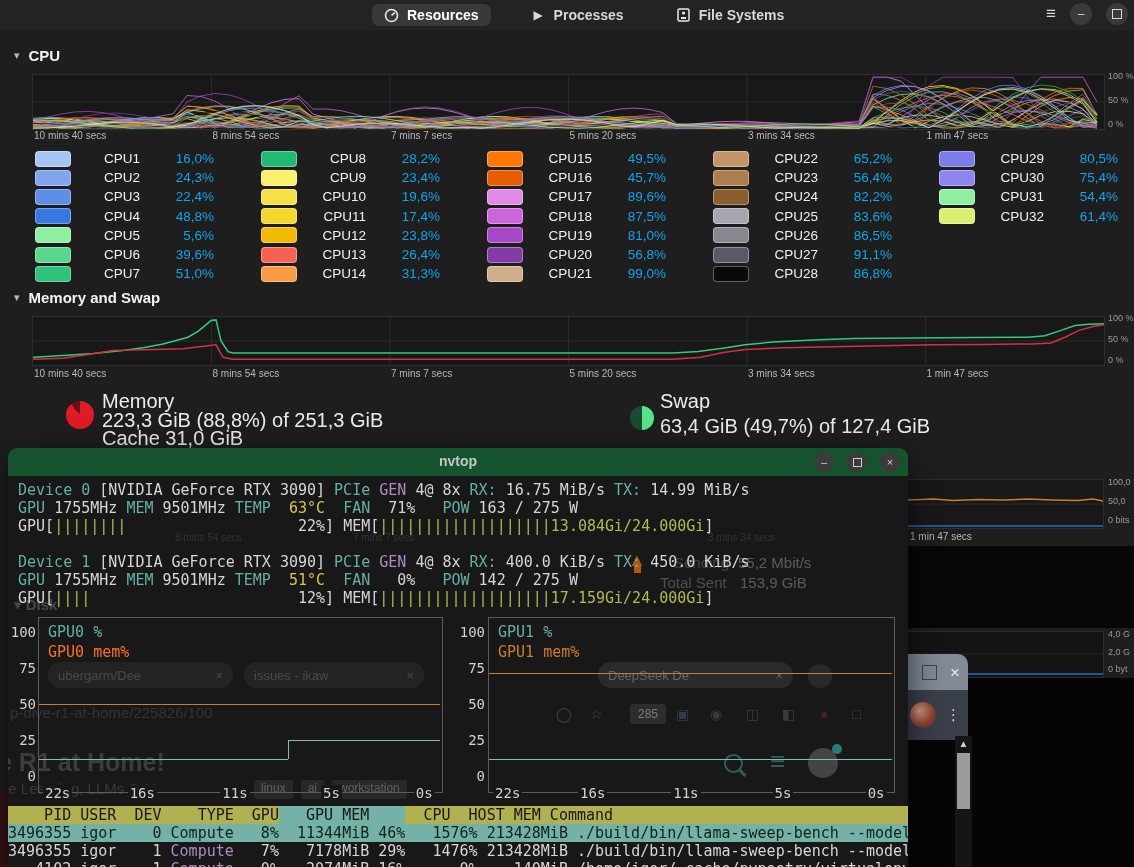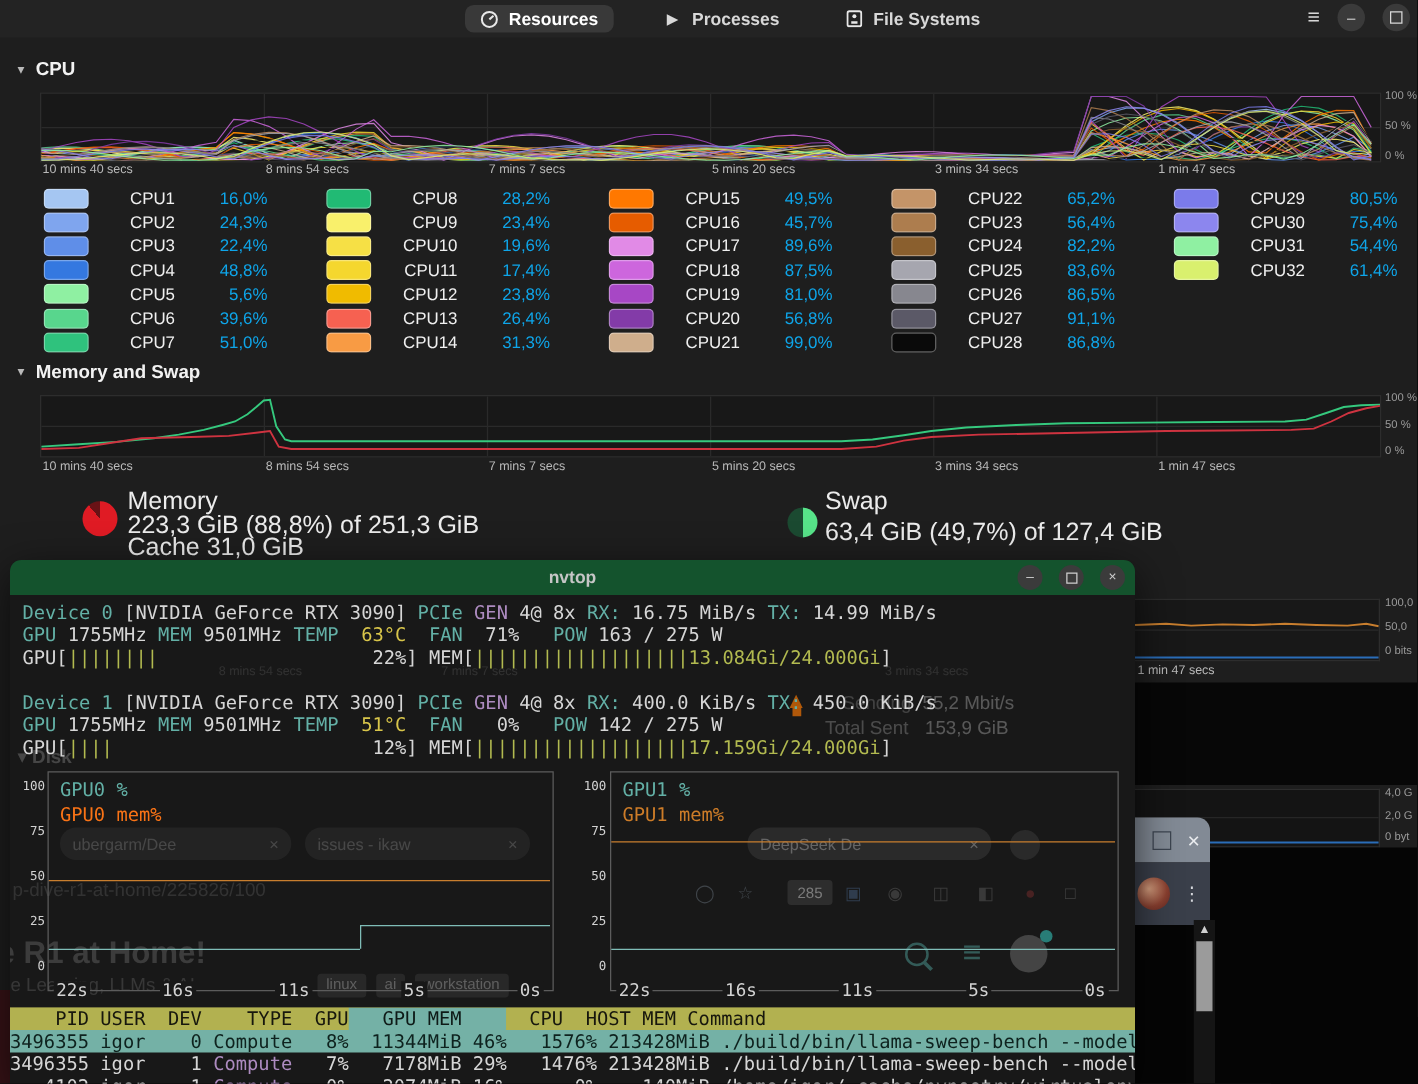--- a/index.html
+++ b/index.html
@@ -56,21 +56,21 @@
   #nv-btns{position:absolute;right:8px;top:4px;display:flex;gap:13px;}
   .nv-cbtn{width:20px;height:20px;border-radius:50%;background:#3b3b3b;display:flex;align-items:center;justify-content:center;
            color:#cfcfcf;font-size:11px;}
   #term{position:absolute;left:10px;top:33px;margin:0;font-family:"DejaVu Sans Mono",monospace;
         font-size:15px;line-height:18px;white-space:pre;}
   .term-t{color:#63b0a6}.term-w{color:#d6d6d6}.term-p{color:#ad8bc0}.term-y{color:#d8c54a}
   .term-g{color:#b2ba50}.term-y2{color:#b2ba50}
   
   .panel{position:absolute;top:169px;height:176px;border:1px solid #5c5c5c;box-sizing:border-box;}
   .p-legend{position:absolute;left:9px;font-family:"DejaVu Sans Mono",monospace;font-size:15px;}
-  .p-ytick{position:absolute;font-family:"DejaVu Sans Mono",monospace;font-size:10px;color:#d2d2d2;width:28px;text-align:right;}
+  .p-ytick{position:absolute;font-family:"DejaVu Sans Mono",monospace;font-size:14px;color:#d2d2d2;width:28px;text-align:right;}
   .p-xtick{position:absolute;bottom:-9px;font-family:"DejaVu Sans Mono",monospace;font-size:14px;color:#d2d2d2;background:#181818;padding:0 2px;}
   .p-line{position:absolute;height:1px;}
   .p-vline{position:absolute;width:1px;}
   
   #ptable{position:absolute;left:0;top:358px;width:900px;font-family:"DejaVu Sans Mono",monospace;
           font-size:15px;line-height:18px;white-space:pre;}
   .prow{height:18px;overflow:hidden;}
   .th-h{background:#b2b150;color:#17170d;}
   .th-hs{background:#74b1a6;color:#0e1a17;}
   .row-sel{background:#74b1a6;}

